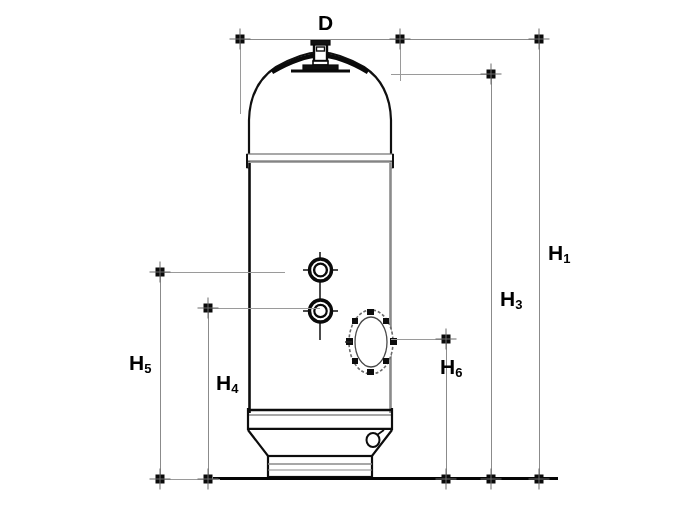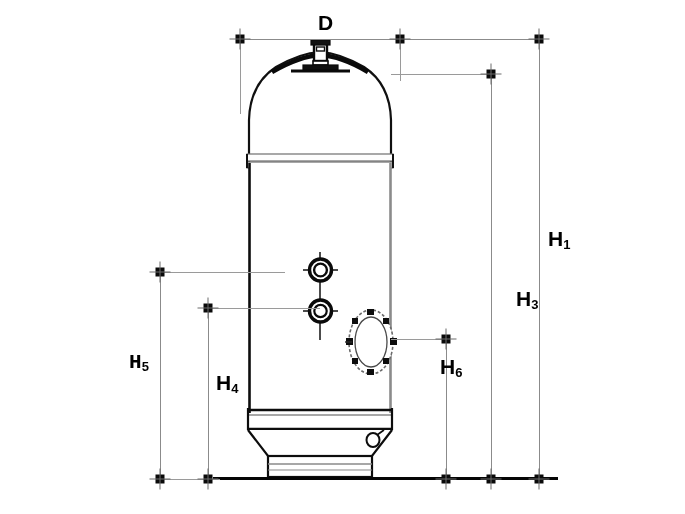--- a/index.html
+++ b/index.html
@@ -134,33 +134,33 @@
 
   <div class="dimline v" style="left:539px;top:39px;height:440px;"></div>
   <div class="marker" style="left:539px;top:39px;">
       <i class="tickh"></i>
       <i class="tickv"></i>
     </div>
   <div class="marker" style="left:539px;top:479px;">
       <i class="tickh"></i>
       <i class="tickv"></i>
     </div>
-  <div class="dimlabel" style="left:548px;top:228px;"><span>H</span><sub>1</sub></div>
+  <div class="dimlabel" style="left:548px;top:242px;"><span>H</span><sub>1</sub></div>
 
   <div class="extline h" style="left:391px;top:74px;width:100px;"></div>
   <div class="dimline v" style="left:491px;top:74px;height:405px;"></div>
   <div class="marker" style="left:491px;top:74px;">
       <i class="tickh"></i>
       <i class="tickv"></i>
     </div>
   <div class="marker" style="left:491px;top:479px;">
       <i class="tickh"></i>
       <i class="tickv"></i>
     </div>
-  <div class="dimlabel" style="left:516px;top:288px;"><span>H</span><sub>3</sub></div>
+  <div class="dimlabel" style="left:500px;top:288px;"><span>H</span><sub>3</sub></div>
 
   <div class="extline h" style="left:391px;top:339px;width:55px;"></div>
   <div class="dimline v" style="left:446px;top:339px;height:140px;"></div>
   <div class="marker" style="left:446px;top:339px;">
       <i class="tickh"></i>
       <i class="tickv"></i>
     </div>
   <div class="marker" style="left:446px;top:479px;">
       <i class="tickh"></i>
       <i class="tickv"></i>
@@ -171,21 +171,21 @@
   <div class="extline h" style="left:160px;top:479px;width:60px;"></div>
   <div class="dimline v" style="left:160px;top:272px;height:207px;"></div>
   <div class="marker" style="left:160px;top:272px;">
       <i class="tickh"></i>
       <i class="tickv"></i>
     </div>
   <div class="marker" style="left:160px;top:479px;">
       <i class="tickh"></i>
       <i class="tickv"></i>
     </div>
-  <div class="dimlabel" style="left:129px;top:352px;font-family:Liberation Mono, monospace;"><span>H</span><sub>5</sub></div>
+  <div class="dimlabel" style="left:129px;top:352px;"><span>H</span><sub>5</sub></div>
 
   <div class="extline h" style="left:208px;top:308px;width:112px;"></div>
   <div class="dimline v" style="left:208px;top:308px;height:171px;"></div>
   <div class="marker" style="left:208px;top:308px;">
       <i class="tickh"></i>
       <i class="tickv"></i>
     </div>
   <div class="marker" style="left:208px;top:479px;">
       <i class="tickh"></i>
       <i class="tickv"></i>

